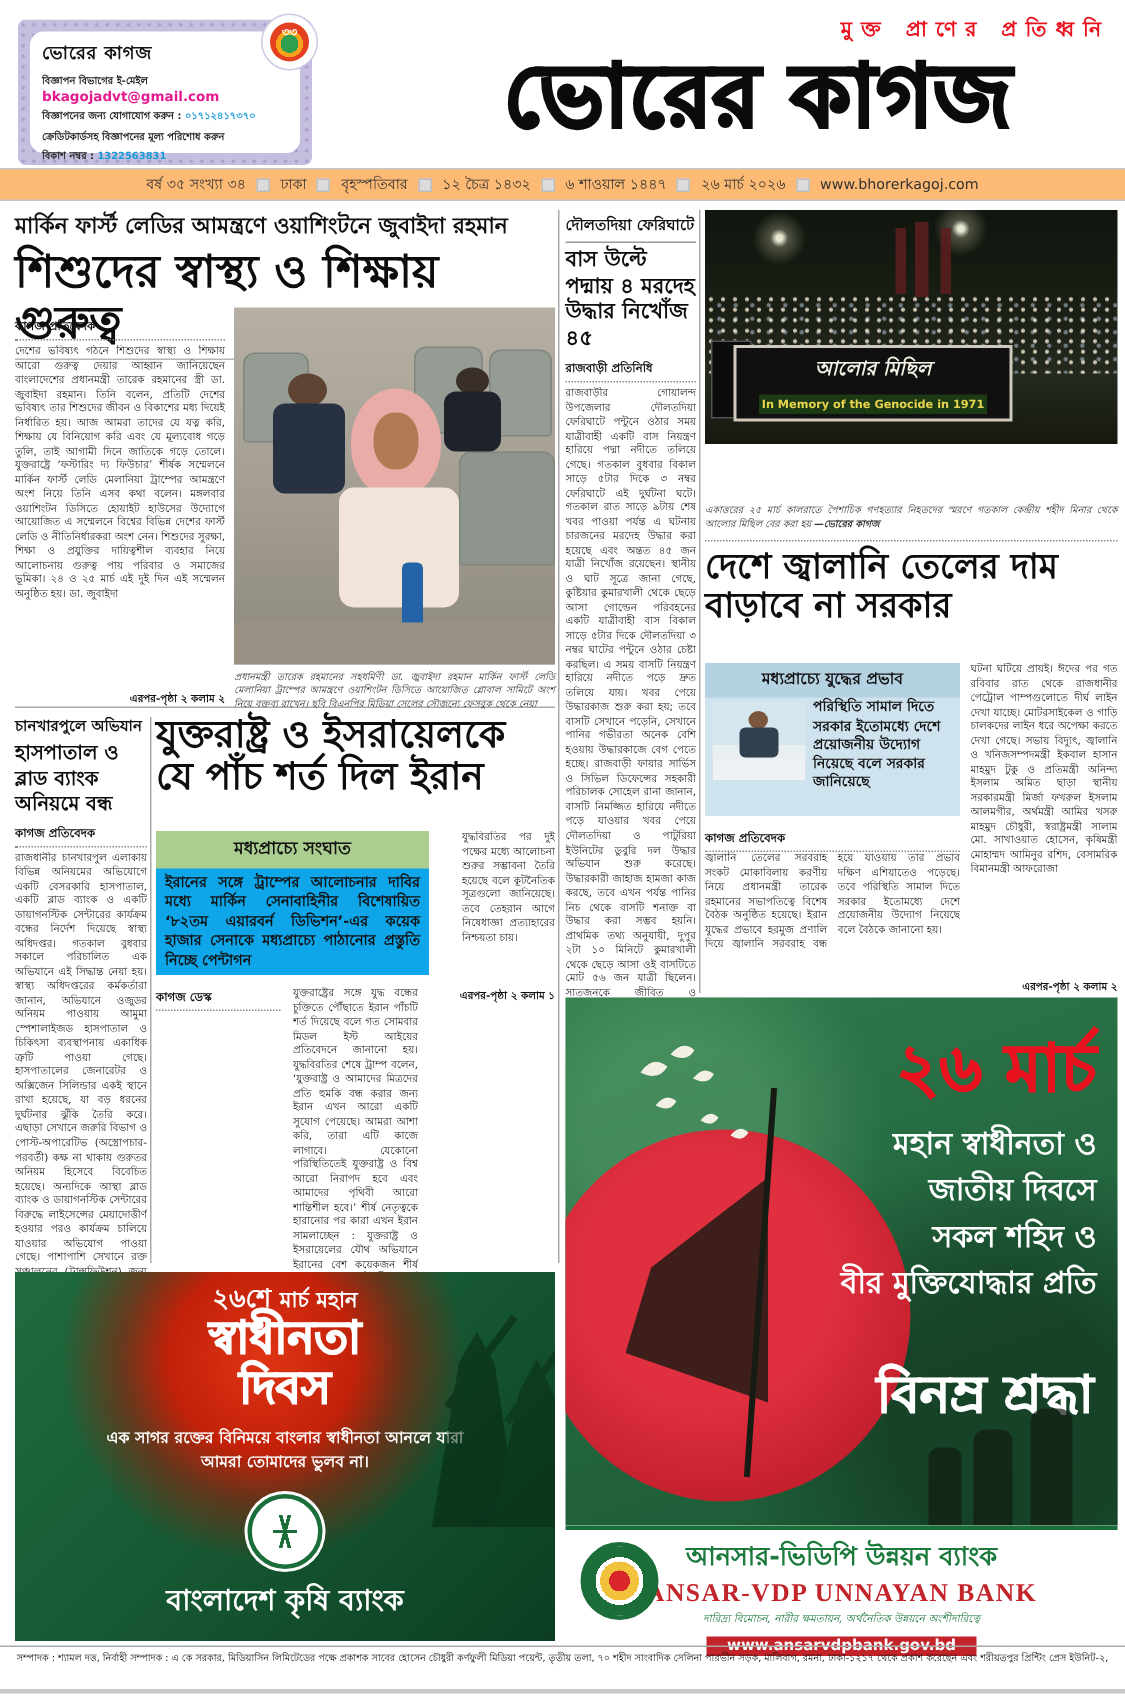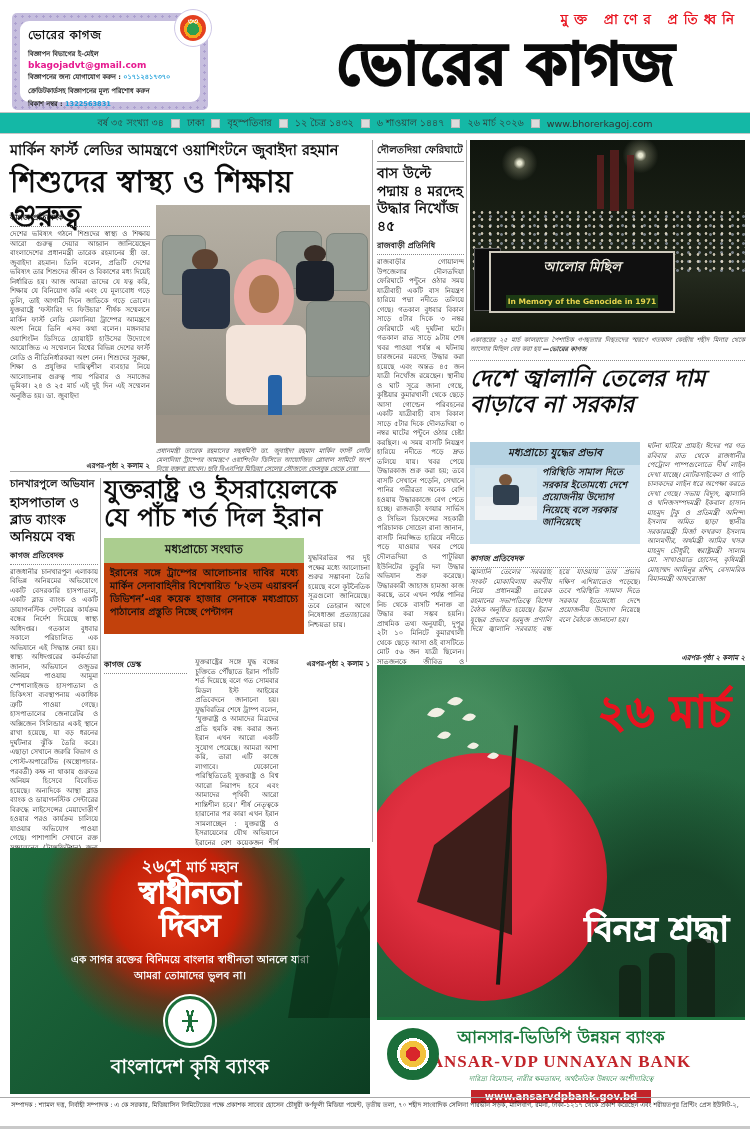--- a/index.html
+++ b/index.html
@@ -15,21 +15,21 @@
   .adbox-line{font-size:6.6px;font-weight:bold;color:#222;margin-top:1.5px;}
   .adbox-email{font-size:9px;font-weight:bold;color:#e6198f;}
   .num{color:#169cd8;}
   .adbox-badge{position:absolute;right:-4px;top:-4px;width:36px;height:36px;border-radius:50%;background:#fff;border:1px solid #cfc8e6;
                display:flex;align-items:center;justify-content:center;}
   .adbox-badge .sun{width:26px;height:26px;border-radius:50%;background:radial-gradient(circle at 50% 55%,#2e9e4f 0 6px,#f6a21b 6px 9px,#e4401f 9px 13px);
                display:flex;align-items:flex-start;justify-content:center;color:#fff;font-size:8px;font-weight:bold;}
   .tagline{right:10px;top:9px;font-size:13.5px;font-weight:bold;color:#e8131f;letter-spacing:6px;white-space:nowrap;}
   .masthead{left:265px;top:30px;width:480px;text-align:center;font-size:58px;font-weight:bold;color:#0b0b0b;
             -webkit-text-stroke:2.2px #0b0b0b;line-height:1.2;white-space:nowrap;}
-  .dateline{left:0;top:112px;width:750px;height:20px;background:#14b8a6;border-top:1px solid #c6c6c6;border-bottom:1px solid #c6c6c6;
+  .dateline{left:0;top:112px;width:750px;height:20px;background:#fdba74;border-top:1px solid #c6c6c6;border-bottom:1px solid #c6c6c6;
             display:flex;align-items:center;justify-content:center;font-size:9.5px;color:#333;}
   .dateline .it{margin:0 5px;white-space:nowrap;}
   .dateline .sq{display:inline-block;width:7px;height:7px;background:#dcdcdc;border:1px solid #bdbdbd;margin:0 2px;}
 
   
   .vline{width:1px;background:#a9a9a9;}
   .hline{height:1px;background:#a9a9a9;}
   .dotline{border-top:1px dotted #8a8a8a;height:0;}
 
   
@@ -49,56 +49,56 @@
   .chair{position:absolute;background:#959c94;border:1px solid #7f867e;border-radius:8px 8px 3px 3px;}
   .lead-cap{position:absolute;left:146px;top:308px;width:214px;}
 
   
   .buscol{left:377px;top:142px;width:87px;height:520px;}
   .buscol .kicker{font-size:10px;border-bottom:1px solid #999;padding-bottom:2px;}
   .buscol .headline{font-size:14px;margin-top:3px;line-height:1.25;}
   .buscol .byline{margin-top:4px;}
 
   
-  .vigil{left:470px;top:140px;width:275px;height:192px;background:
+  .vigil{left:470px;top:140px;width:275px;height:156px;background:
      radial-gradient(circle at 18% 12%,rgba(255,255,230,.9) 0 2px,rgba(255,255,210,.25) 6px,transparent 18px),
      radial-gradient(circle at 62% 8%,rgba(255,255,230,.9) 0 2px,rgba(255,255,210,.25) 6px,transparent 18px),
      linear-gradient(180deg,#10150e 0%,#1a2015 45%,#242a1e 70%,#15180f 100%);overflow:hidden;}
   .minar{position:absolute;background:#5d1f1f;opacity:.85;}
   .crowdband{position:absolute;left:0;right:0;top:36%;height:34%;
      background-image:radial-gradient(circle,rgba(235,225,205,.85) 1px,transparent 1.7px),radial-gradient(circle,rgba(180,190,210,.6) 1px,transparent 1.8px);
      background-size:8px 7px,11px 9px;background-position:0 0,4px 3px;}
   .banner{position:absolute;left:7%;top:58%;width:66%;height:30%;background:#101010;border:2px solid #cfcabd;}
   .banner-bn{color:#f5f2e6;font-size:13px;font-weight:bold;text-align:center;margin-top:4px;font-style:italic;}
   .banner-en{position:absolute;left:8%;bottom:6%;width:84%;background:#1c3a14;color:#e8d44e;font-size:7.5px;font-weight:bold;text-align:center;padding:2px 0;}
   .placard{position:absolute;left:1.5%;top:56%;width:9%;height:32%;background:#0c0c0c;border:1px solid #555;}
   .vigil-cap{left:470px;top:336px;width:275px;}
 
   
-  .fuel{left:470px;top:366px;width:275px;height:296px;font-style:italic;}
+  .fuel{left:470px;top:366px;width:275px;height:296px;}
   .fuel .headline{font-size:23px;}
   .fuel-sub{font-size:11px;color:#222;margin-top:5px;}
   .fuel-box{position:absolute;left:0;top:76px;width:170px;height:102px;background:#cfe3ef;}
   .fuel-box .bh{background:#b5d2e2;font-size:10.5px;font-weight:bold;text-align:center;padding:3px 0;}
   .fuel-pic{position:absolute;left:5px;top:26px;width:62px;height:52px;background:linear-gradient(180deg,#d6e6ee 0 55%,#e9eef1 55% 75%,#cdd8de 75% 100%);overflow:hidden;}
   .fuel-quote{position:absolute;left:72px;top:24px;width:93px;font-size:9.3px;font-weight:bold;line-height:1.35;text-align:left;}
   .fuel-byline{position:absolute;left:0;top:186px;width:170px;}
   .fuel-body{position:absolute;left:0;top:202px;width:170px;height:92px;column-count:2;column-gap:7px;}
   .fuel-right{position:absolute;left:177px;top:76px;width:98px;height:220px;}
 
   
   .hosp{left:10px;top:476px;width:88px;height:366px;}
   .hosp .kicker{font-size:10px;}
   .hosp .headline{font-size:13px;margin-top:2px;line-height:1.3;}
   .hosp .byline{margin-top:3px;}
 
   
   .iran{left:104px;top:476px;width:266px;height:366px;}
   .iran .headline{font-size:25px;}
-  .iran-box{position:absolute;left:0;top:62px;width:200px;height:96px;background:#c2410c;}
+  .iran-box{position:absolute;left:0;top:78px;width:182px;height:96px;background:#0ea5e9;}
   .iran-box .bh{background:#abcd8f;font-size:11.5px;font-weight:bold;text-align:center;padding:3px 0;}
   .iran-box .bt{font-size:9.6px;font-weight:bold;line-height:1.35;padding:4px 6px;text-align:justify;}
   .iran-side{position:absolute;left:204px;top:78px;width:62px;height:100px;}
   .iran-body{position:absolute;left:0;top:182px;width:266px;height:184px;column-count:3;column-gap:8px;}
 
   
   .adleft{left:10px;top:848px;width:360px;height:246px;overflow:hidden;color:#fff;
     background:radial-gradient(circle at 165px 58px,#e03515 0,#c22109 62px,rgba(160,25,8,.55) 95px,rgba(160,25,8,0) 135px),
                linear-gradient(135deg,#1f6b3e 0%,#155631 55%,#0c3d22 100%);}
   .adleft .soldiers{position:absolute;right:-8px;top:0;width:120px;height:170px;opacity:.5;}
@@ -305,20 +305,26 @@
   </div>
 
   <div class="abs adright">
     <div class="ar-circle"></div>
     <div class="ar-flag"></div>
     <div class="ar-flagpole"></div>
     <svg class="abs" style="left:30px;top:20px;width:140px;height:90px;" viewBox="0 0 140 90">
       <path d="M20,30 q8,-12 18,-4 q-6,10 -18,4 z M40,18 q8,-10 16,-3 q-5,9 -16,3 z M55,34 q7,-9 14,-3 q-4,8 -14,3 z M30,52 q7,-9 14,-3 q-4,8 -14,3 z M60,62 q6,-8 12,-2 q-4,7 -12,2 z M80,72 q6,-8 12,-2 q-4,7 -12,2 z" fill="#f2efe4"></path>
     </svg>
     <div class="ar-date">২৬ মার্চ</div>
+    <div class="ar-lines">
+      <div>মহান স্বাধীনতা ও</div>
+      <div>জাতীয় দিবসে</div>
+      <div>সকল শহিদ ও</div>
+      <div>বীর মুক্তিযোদ্ধার প্রতি</div>
+    </div>
     <div class="ar-tribute">বিনম্র শ্রদ্ধা</div>
     <div class="ar-soldier" style="right:70px;bottom:0;width:26px;height:64px;border-radius:8px 8px 0 0;"></div>
     <div class="ar-soldier" style="right:30px;bottom:0;width:28px;height:78px;border-radius:9px 9px 0 0;"></div>
     <div class="ar-soldier" style="right:104px;bottom:0;width:22px;height:52px;border-radius:7px 7px 0 0;"></div>
   </div>
   <div class="abs ar-strip">
     <div class="ar-logo"></div>
     <div class="ar-bn">আনসার-ভিডিপি উন্নয়ন ব্যাংক</div>
     <div class="ar-en">ANSAR-VDP UNNAYAN BANK</div>
     <div class="ar-tag">দারিদ্র্য বিমোচন, নারীর ক্ষমতায়ন, অর্থনৈতিক উন্নয়নে অংশীদারিত্বে</div>

